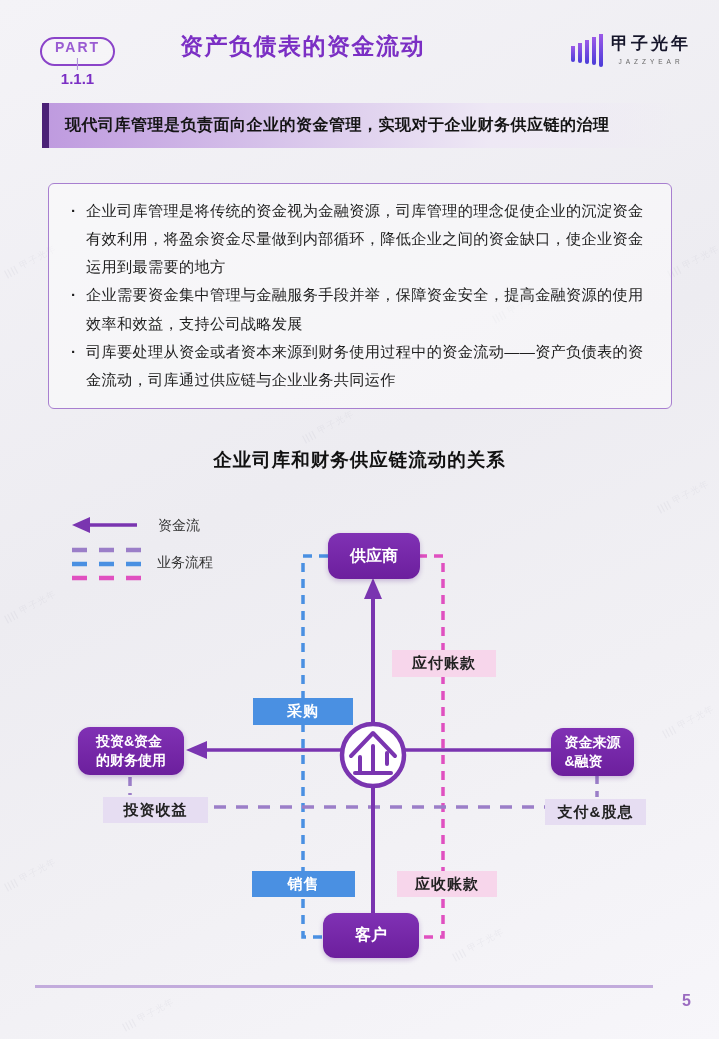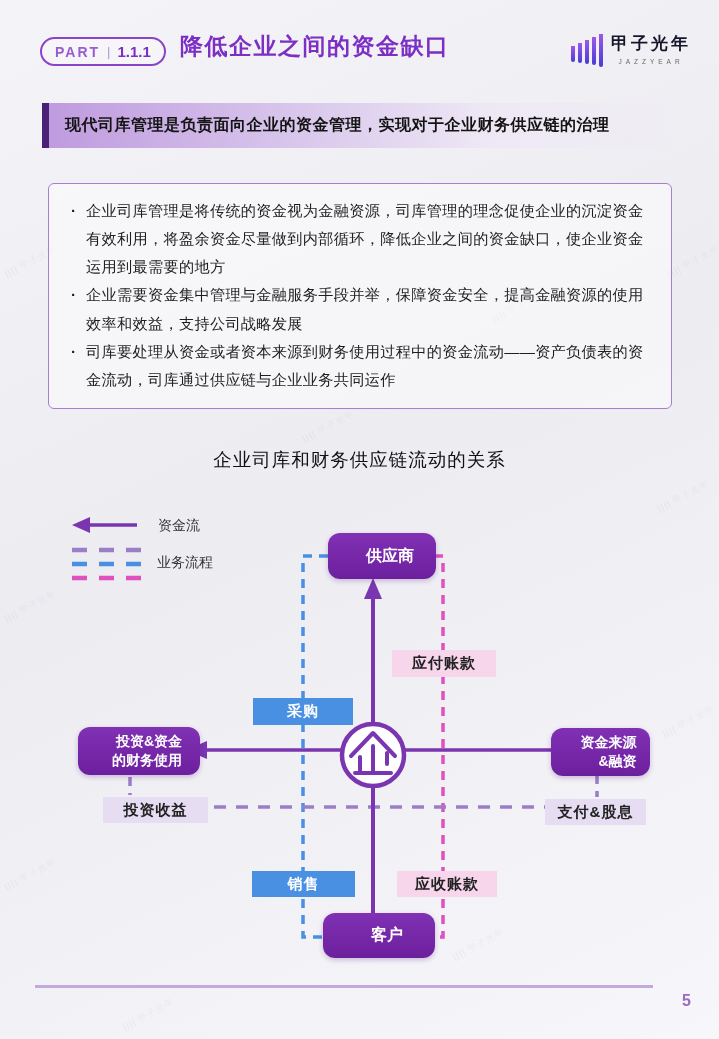--- a/index.html
+++ b/index.html
@@ -6,21 +6,21 @@
   body{font-family:"Liberation Sans",sans-serif;}
   .page{position:relative;width:719px;height:1039px;overflow:hidden;
         background:linear-gradient(155deg,#f4f3f7 0%,#edecf1 45%,#f1f0f4 70%,#f7f6fa 100%);}
   
   .wm{position:absolute;color:#6d6d85;opacity:.07;font-size:9px;letter-spacing:1px;
       transform:rotate(-28deg);white-space:nowrap;z-index:1;}
   .wm .bars{font-weight:700;margin-right:3px;}
   
   .hdr{position:absolute;left:0;top:0;width:100%;z-index:3;}
   .part-badge{position:absolute;left:40px;top:37px;height:25px;display:flex;align-items:center;
-      border:2px solid #8b44c9;border-radius:16px;padding:0 13px;background:rgba(255,255,255,.25);}
+      border:2px solid #8b44c9;border-radius:16px;padding:0 13px;background:rgba(255,255,255,.25);flex-direction:column;}
   .part-word{color:#9a5cd2;font-weight:700;font-size:14px;letter-spacing:2px;}
   .part-sep{color:#b391dc;margin:0 7px;font-size:13px;}
   .part-num{color:#7b2fc4;font-weight:800;font-size:15px;}
   .page-title{position:absolute;left:180px;top:31px;font-size:23px;font-weight:800;
       color:#7b2fc4;letter-spacing:1.5px;}
   .brand{position:absolute;right:28px;top:32px;display:flex;align-items:flex-start;gap:8px;}
   .icicles{display:flex;align-items:flex-start;gap:3px;padding-top:2px;}
   .icicles i{display:block;width:4px;border-radius:0 0 3px 3px;
       background:linear-gradient(180deg,#9b59e8,#4a3bd8);}
   .brand-txt{display:flex;flex-direction:column;align-items:center;}
@@ -34,26 +34,26 @@
   
   .sumbox{position:absolute;left:48px;top:183px;width:624px;box-sizing:border-box;z-index:3;
       border:1.5px solid #a87fd0;border-radius:6px;background:rgba(255,255,255,.45);
       padding:13px 26px 14px 22px;}
   .sumbox ul{margin:0;padding:0;list-style:none;}
   .sumbox li{position:relative;padding-left:15px;font-size:15.2px;color:#1e1e1e;
       line-height:1.85;letter-spacing:.3px;}
   .sumbox li::before{content:"·";position:absolute;left:0;top:0;font-weight:900;color:#1e1e1e;}
   
   .diag-title{position:absolute;left:0;top:447px;width:100%;text-align:center;z-index:3;
-      font-size:18.5px;font-weight:400;color:#111;letter-spacing:1px;}
+      font-size:18.5px;font-weight:700;color:#111;letter-spacing:1px;}
   svg.flow{position:absolute;left:0;top:0;z-index:2;pointer-events:none;}
   .legend-lbl{position:absolute;font-size:14px;color:#333;z-index:3;}
   .node{position:absolute;z-index:4;display:flex;align-items:center;justify-content:center;
       background:linear-gradient(180deg,#8031b4,#6c1f9d);color:#fff;font-weight:700;
-      border-radius:12px;text-align:right;box-shadow:0 2px 5px rgba(80,20,130,.25);padding-left:16px;}
+      border-radius:12px;text-align:left;box-shadow:0 2px 5px rgba(80,20,130,.25);}
   .node.small-text{font-size:14px;line-height:1.35;}
   .flbl{position:absolute;z-index:4;display:flex;align-items:center;justify-content:center;
       font-weight:700;font-size:15px;letter-spacing:1px;}
   .flbl.blue{background:#4a90e2;color:#fff;}
   .flbl.pink{background:#f7d6eb;color:#222;}
   .flbl.lav{background:#e6ddf2;color:#222;}
   
   .divider{position:absolute;left:35px;top:985px;width:618px;height:2.5px;background:#c2abdc;z-index:3;}
   .pagenum{position:absolute;left:682px;top:992px;font-size:16px;font-weight:700;color:#9a6bc0;z-index:3;}
 </style>
@@ -72,21 +72,21 @@
   <div class="wm" style="left:655px;top:490px"><span class="bars">||||</span><span>甲子光年</span></div>
   <div class="wm" style="left:660px;top:715px"><span class="bars">||||</span><span>甲子光年</span></div>
   <div class="wm" style="left:450px;top:938px"><span class="bars">||||</span><span>甲子光年</span></div>
 
   <div class="hdr">
     <div class="part-badge">
       <span class="part-word">PART</span>
       <span class="part-sep">|</span>
       <span class="part-num">1.1.1</span>
     </div>
-    <div class="page-title">降低企业之间的资金缺口</div>
+    <div class="page-title">资产负债表的资金流动</div>
     <div class="brand">
       <div class="icicles">
         <i style="height:16px;margin-top:12px"></i>
         <i style="height:20px;margin-top:9px"></i>
         <i style="height:24px;margin-top:6px"></i>
         <i style="height:28px;margin-top:3px"></i>
         <i style="height:33px;margin-top:0"></i>
       </div>
       <div class="brand-txt">
         <span class="brand-name">甲子光年</span>

